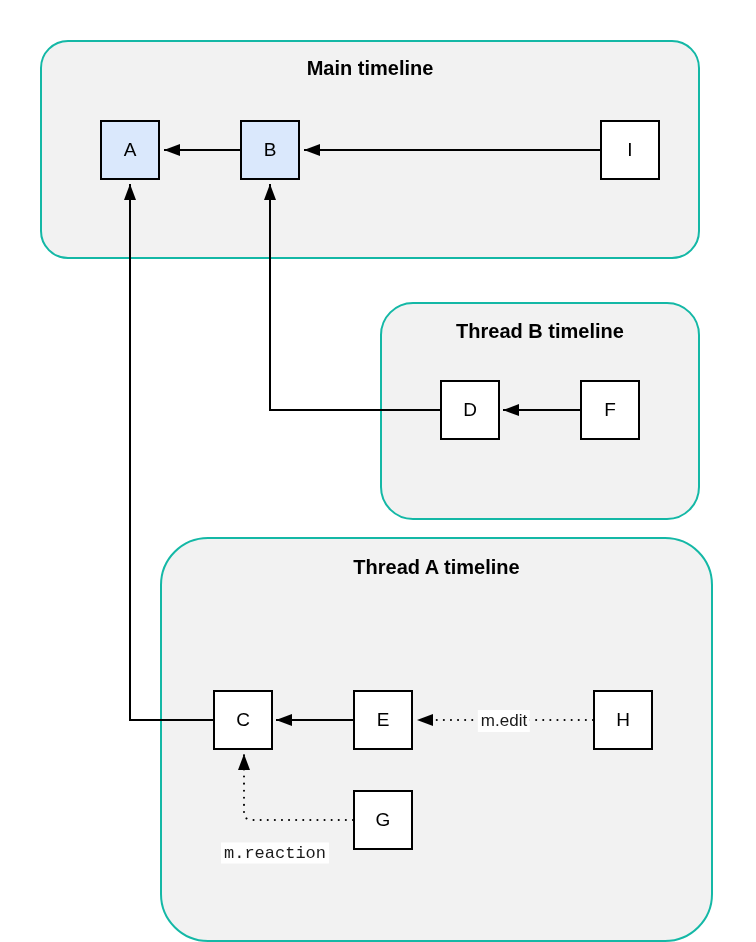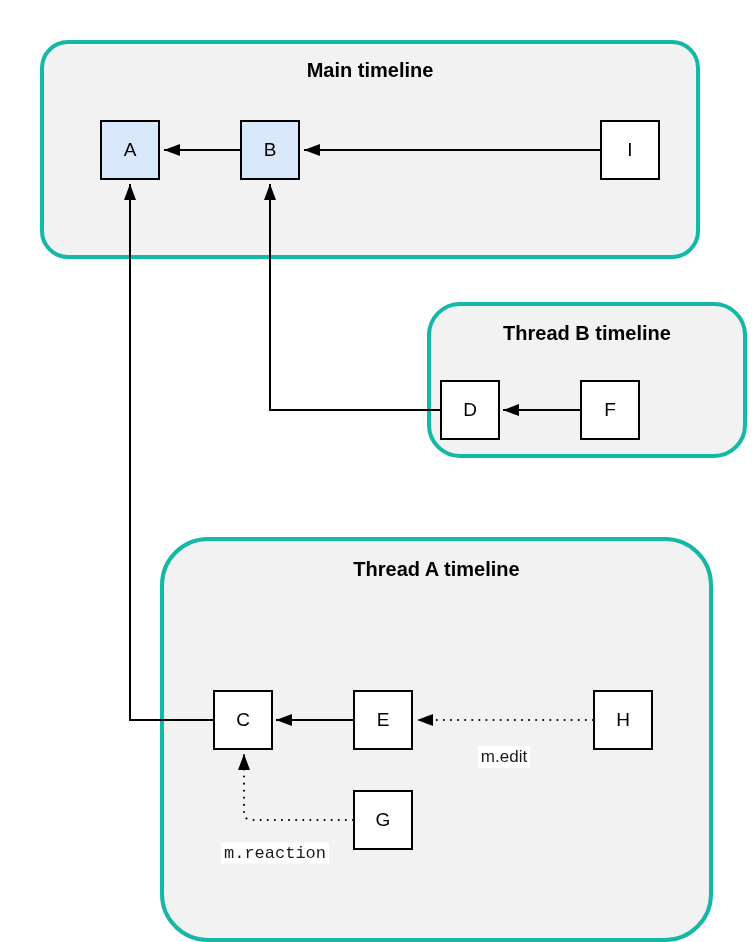--- a/index.html
+++ b/index.html
@@ -11,36 +11,36 @@
   .canvas {
     position: relative;
     width: 756px;
     height: 942px;
     background: #ffffff;
     overflow: hidden;
   }
   .container-box {
     position: absolute;
     background: #f2f2f2;
-    border: 4px solid #14b8a6;
+    border: 2px solid #14b8a6;
     box-sizing: border-box;
     z-index: 1;
   }
   .container-title {
     position: absolute;
     left: 0;
     right: 0;
     text-align: center;
     font-weight: bold;
     font-size: 20px;
     color: #000000;
   }
   #container-main   { left: 40px;  top: 40px;  width: 660px; height: 219px; border-radius: 28px; }
   #container-main   .container-title { top: 15px; }
-  #container-thread-b { left: 380px; top: 302px; width: 320px; height: 156px; border-radius: 33px; margin-left: 47px; }
+  #container-thread-b { left: 380px; top: 302px; width: 320px; height: 218px; border-radius: 33px; }
   #container-thread-b .container-title { top: 16px; }
   #container-thread-a { left: 160px; top: 537px; width: 553px; height: 405px; border-radius: 48px; }
   #container-thread-a .container-title { top: 17px; }
 
   svg.edges {
     position: absolute;
     left: 0; top: 0;
     width: 756px; height: 942px;
     z-index: 2;
     pointer-events: none;
@@ -77,21 +77,21 @@
   .edge-label {
     position: absolute;
     transform: translate(-50%, -50%);
     background: #ffffff;
     color: #1a1a1a;
     font-size: 17px;
     padding: 1px 3px;
     white-space: nowrap;
     z-index: 4;
   }
-  #label-m-edit     { left: 504px; top: 721px; margin-top: 36px; }
+  #label-m-edit     { left: 504px; top: 721px; }
   #label-m-reaction { left: 275px; top: 853px; font-family: Liberation Mono, monospace; }
 </style>
 </head>
 <body>
 
 <div class="canvas">
 
   <div class="container-box" id="container-main">
     <div class="container-title">Main timeline</div>
   </div>

